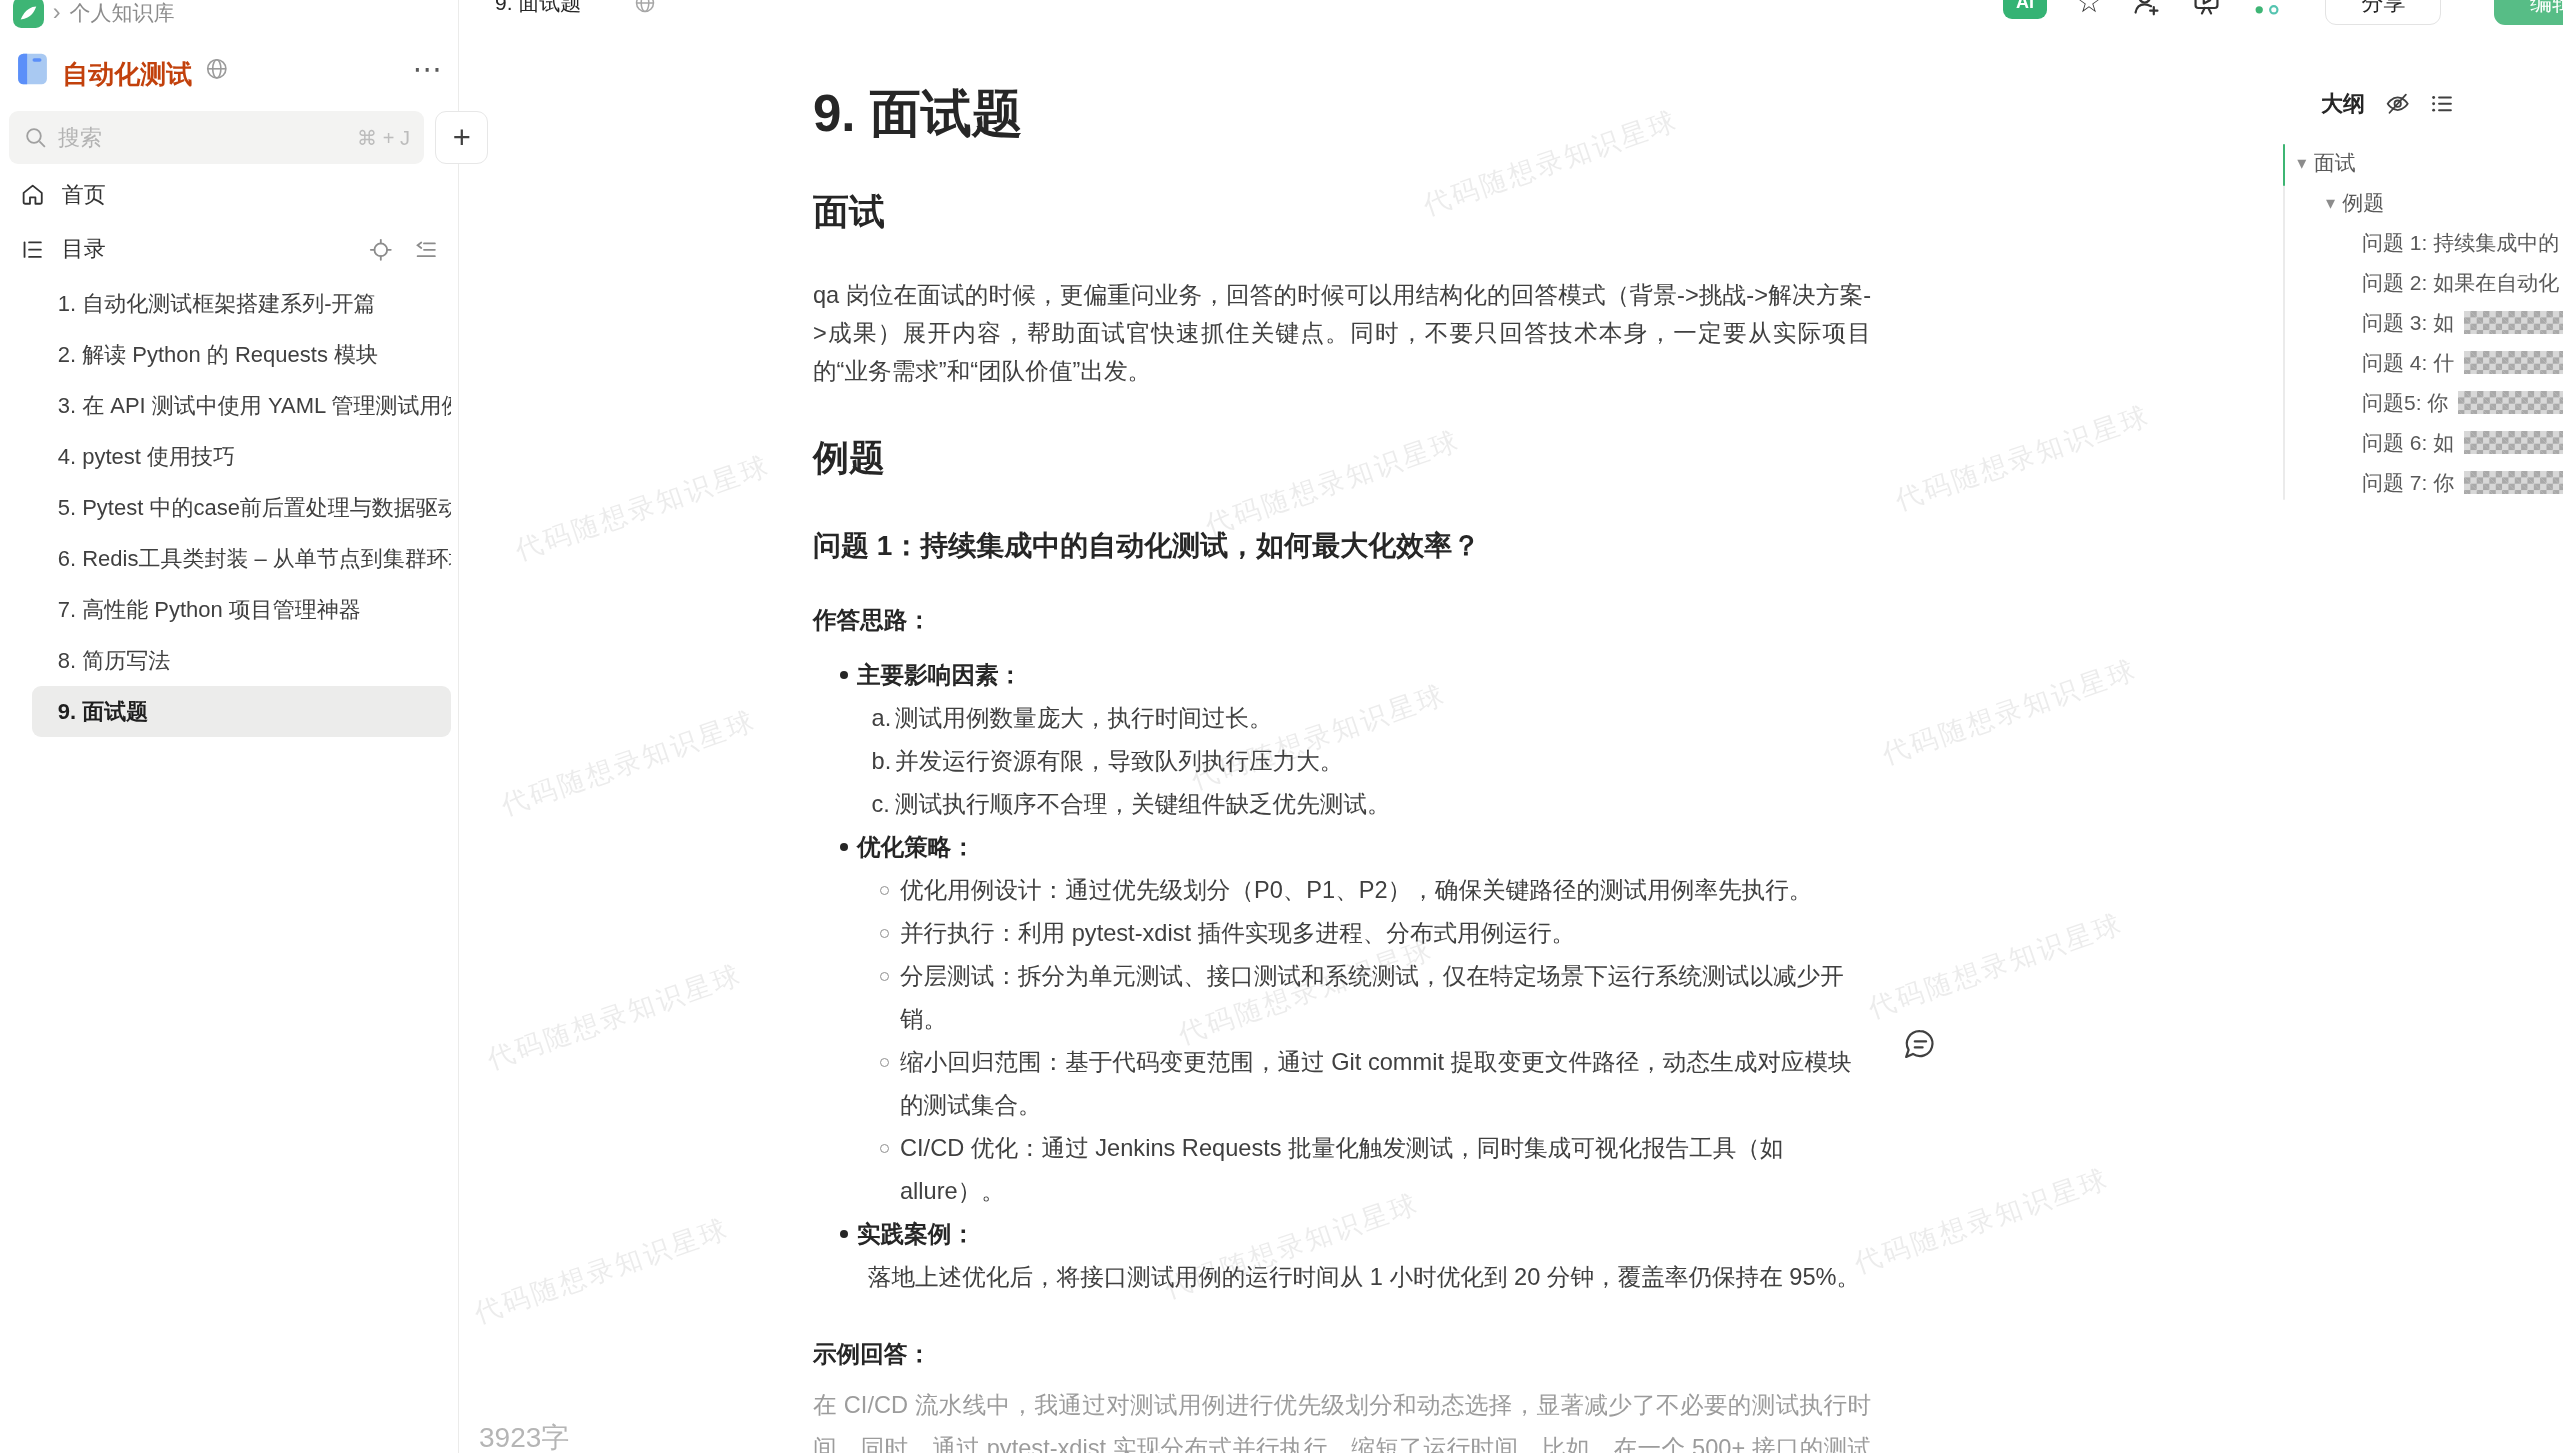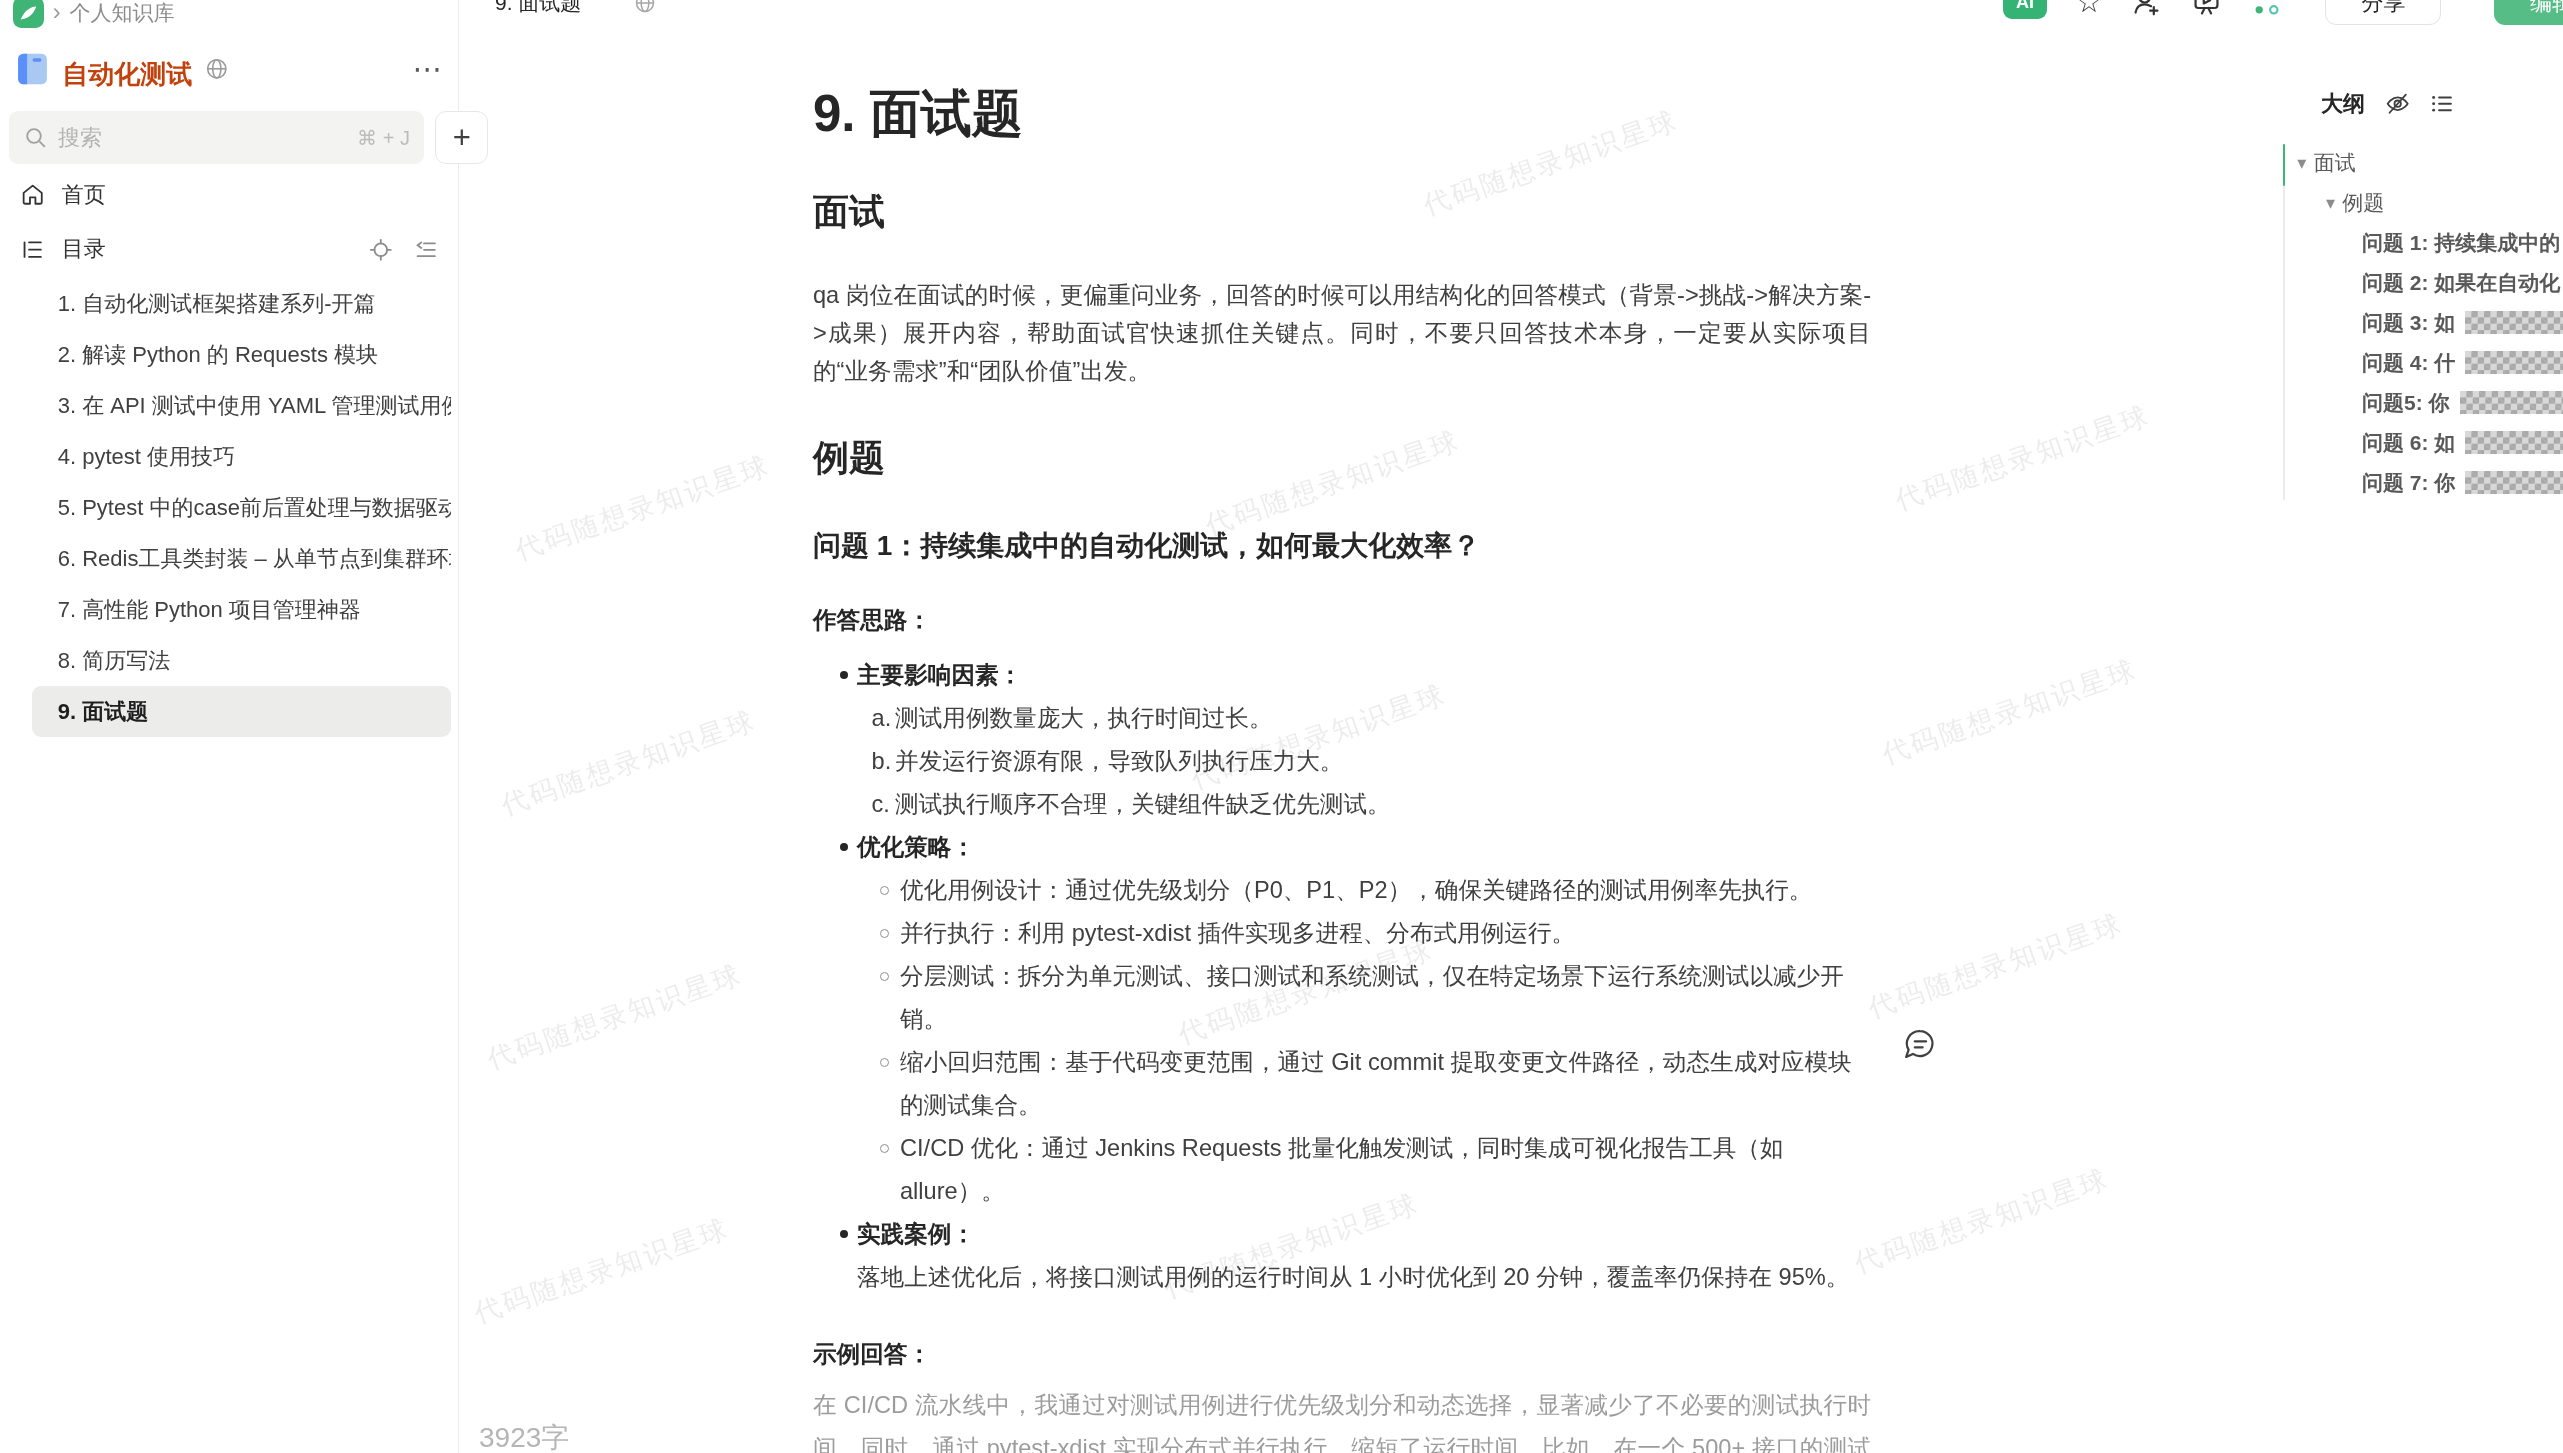--- a/index.html
+++ b/index.html
@@ -107,39 +107,39 @@
   ol.abc > li::before {
     counter-increment:abc; content:counter(abc, lower-latin) ".";
     display:inline-block; width:23.6px; color:#404040;
   }
   ul.lv2 { list-style:none; }
   ul.lv2 > li { position:relative; padding-left:43px; font-size:23.6px; line-height:43px; color:#404040; }
   ul.lv2 > li::before {
     content:''; position:absolute; left:23px; top:17px; width:7.3px; height:7.3px;
     border-radius:50%; border:1.8px solid #8f8f8f; background:#fff;
   }
-  .practice-text { font-size:23.6px; line-height:43px; color:#404040; }
+  .practice-text { font-size:23.6px; line-height:43px; color:#404040;text-align:center; }
 
   .comment-icon { position:absolute; left:1442px; top:1025px; cursor:pointer; z-index:9; }
   .word-count { position:absolute; left:20px; top:1419px; color:#b5b5b5; font-size:28px; }
 
   
   .outline { position:absolute; left:2281px; top:0; width:282px; height:1278px; background:#fff; z-index:10; }
   .outline-header { display:flex; align-items:center; gap:20px; padding-left:40px; margin-top:89px; }
   .outline-title { font-size:22px; font-weight:600; color:#262626; }
   .outline-body { position:relative; margin-top:23.6px; }
   .track { position:absolute; left:1.8px; top:1.8px; width:2.7px; height:356px; background:#ebebeb; border-radius:1.8px; }
   .track-active { width:2.7px; height:42px; background:#3eb573; border-radius:1.8px; }
   .o-row {
     height:40px; display:flex; align-items:center; gap:7.3px;
     font-size:21px; color:#595959; white-space:nowrap; overflow:hidden; cursor:pointer;
   }
   .o-row.lvl0 { padding-left:16.3px; }
   .o-row.lvl1 { padding-left:45px; }
-  .o-row.lvl2 { padding-left:81px;font-weight:bold; }
+  .o-row.lvl2 { padding-left:81px; }
   .caret { color:#8c8c8c; font-size:18px; line-height:1; flex:none; }
   .mosaic {
     display:inline-block; height:23.6px; margin-left:2.7px; flex:none;
     background-image:
       linear-gradient(45deg, #a9a9a9 25%, transparent 25%, transparent 75%, #a9a9a9 75%),
       linear-gradient(45deg, #a9a9a9 25%, #d8d8d8 25%, #d8d8d8 75%, #a9a9a9 75%);
     background-size:12.7px 12.7px; background-position:0 0, 6.4px 6.4px;
   }
   .m1{width:138px;} .m2{width:145px;} .m3{width:129px;} .m4{width:140px;} .m5{width:125px;}
 </style>

